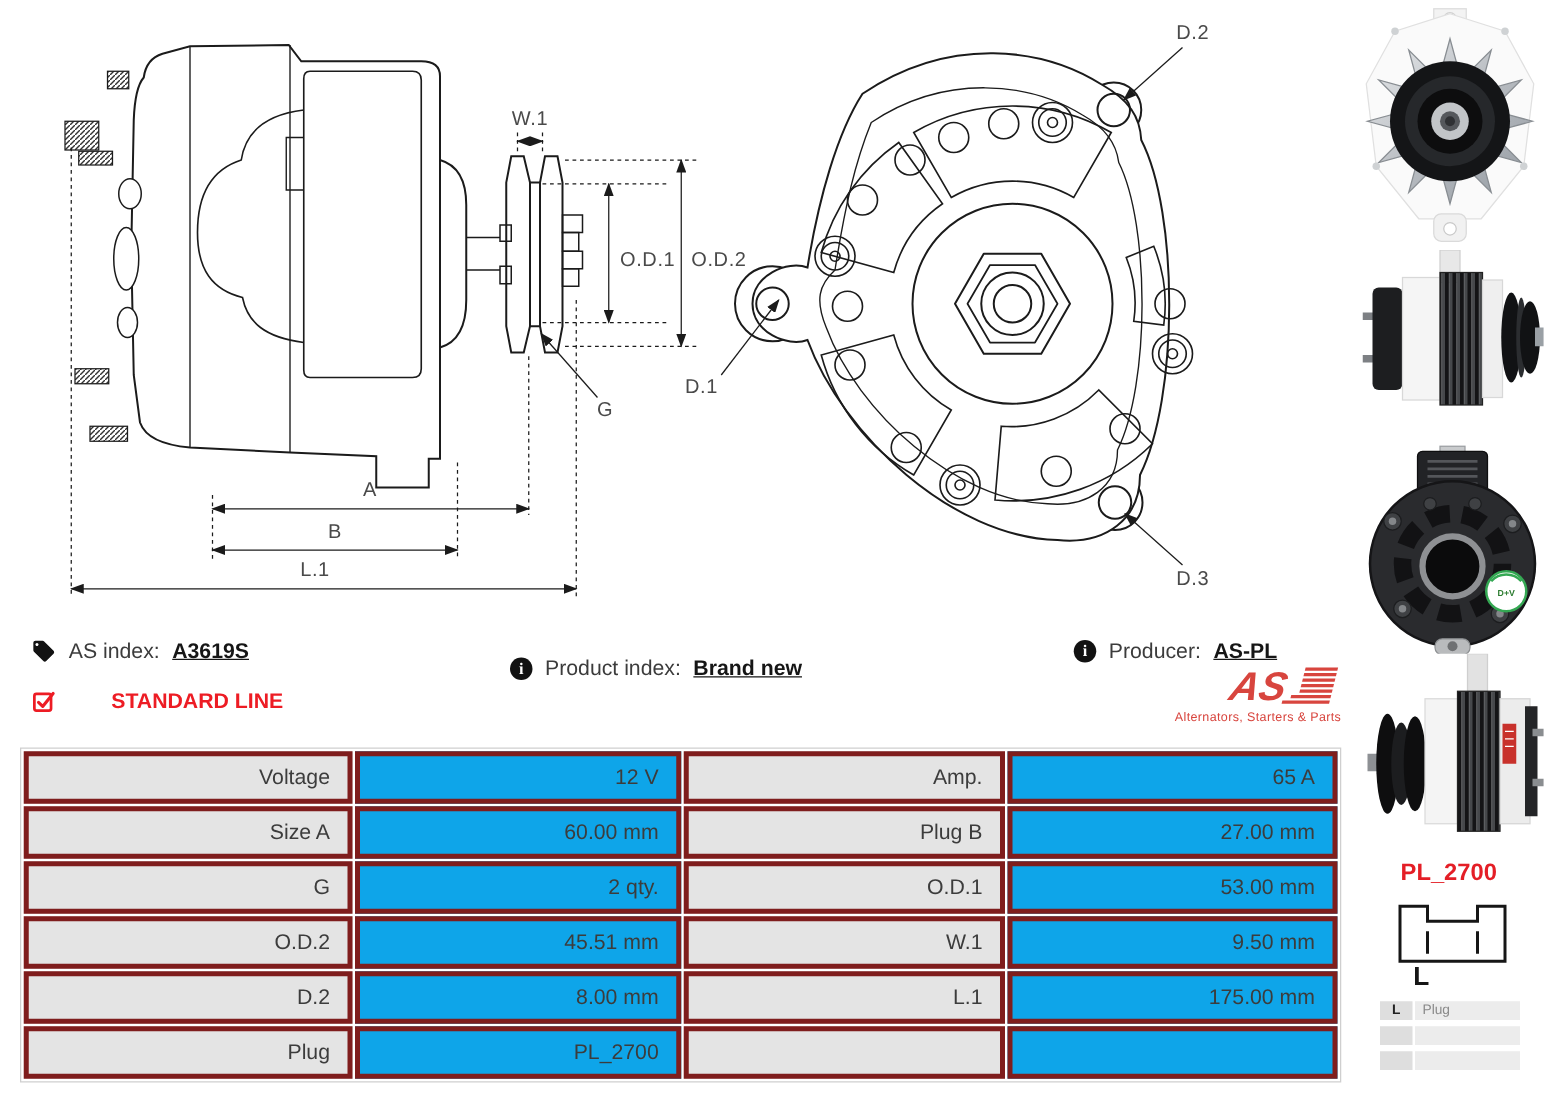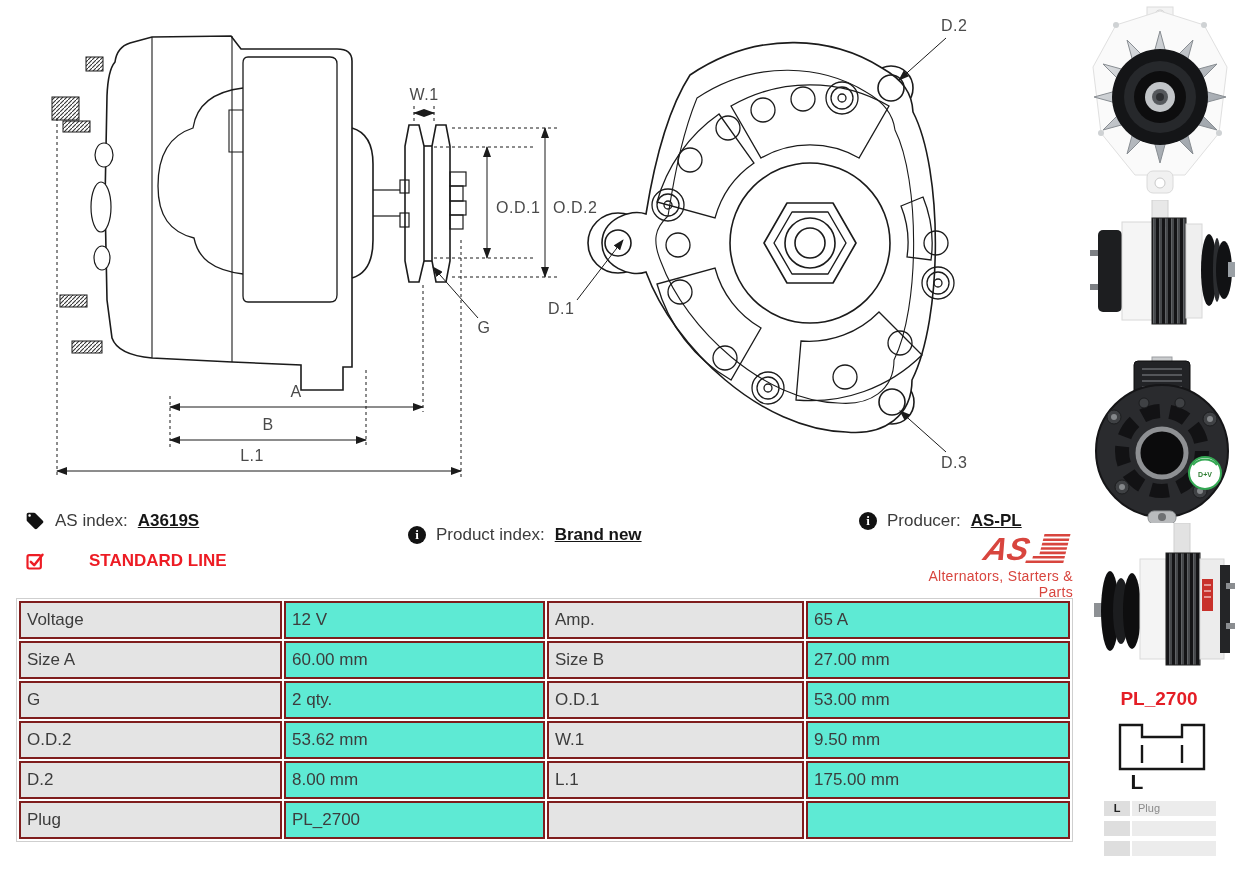--- a/index.html
+++ b/index.html
@@ -13,29 +13,29 @@
 
   
   .info-row{display:flex;align-items:center;gap:10px;height:26px;font-size:17px;color:#3c3c3c;white-space:nowrap;}
   .info-row b{color:#161616;text-decoration:underline;}
   .info-icon{display:inline-flex;align-items:center;justify-content:center;width:18px;height:18px;
              border-radius:50%;background:#121212;color:#fff;font-weight:bold;font-size:13px;
              font-family:"Liberation Serif",serif;flex:0 0 18px;}
   .info-icon::before{content:"i";}
   .red{color:#ed1c24 !important;font-weight:bold;}
   .aspl-logo{position:absolute;left:905px;top:532px;width:168px;text-align:right;}
-  .aspl-tagline{font-size:14px;color:#d8453e;letter-spacing:.3px;margin-top:-2px;}
+  .aspl-tagline{font-size:10px;color:#d8453e;letter-spacing:.3px;margin-top:-2px;}
 
   
   table.spec{position:absolute;left:16px;top:598px;width:1057px;table-layout:fixed;
              border-collapse:separate;border-spacing:2px;background:#fff;
              border:1px solid #cfcfcf;font-size:17px;color:#3c3c3c;}
-  table.spec td{height:34px;border:2px solid #7f1d1d;text-align:left;padding:0 14px 0 6px;overflow:hidden;}
+  table.spec td{height:34px;border:4px solid #7f1d1d;text-align:right;padding:0 14px 0 6px;overflow:hidden;}
   table.spec td.lbl{background:#e4e4e4;}
-  table.spec td.val{background:#5eead4;}
+  table.spec td.val{background:#0ea5e9;}
 
   
   .photo{background:#fff;}
   .plug-name{left:1104px;top:688px;width:110px;text-align:center;font-size:19px;font-weight:bold;color:#e41e26;}
   .plug-pin-label{left:1122px;top:770px;width:30px;text-align:center;font-size:21px;font-weight:bold;color:#161616;}
   .mini-table{left:1104px;top:801px;width:112px;font-size:11px;}
   .mini-row{display:flex;gap:2px;margin-bottom:5px;height:15px;line-height:15px;}
   .mini-code{width:26px;background:#dedede;text-align:center;font-weight:bold;color:#222;}
   .mini-desc{flex:1;background:#ececec;color:#8a8a8a;padding-left:6px;}
 </style>
@@ -252,32 +252,32 @@
     <tbody>
       <tr>
         <td class="lbl">Voltage</td>
         <td class="val">12 V</td>
         <td class="lbl">Amp.</td>
         <td class="val">65 A</td>
       </tr>
       <tr>
         <td class="lbl">Size A</td>
         <td class="val">60.00 mm</td>
-        <td class="lbl">Size B</td>
+        <td class="lbl">Plug B</td>
         <td class="val">27.00 mm</td>
       </tr>
       <tr>
         <td class="lbl">G</td>
         <td class="val">2 qty.</td>
         <td class="lbl">O.D.1</td>
         <td class="val">53.00 mm</td>
       </tr>
       <tr>
         <td class="lbl">O.D.2</td>
-        <td class="val">53.62 mm</td>
+        <td class="val">45.51 mm</td>
         <td class="lbl">W.1</td>
         <td class="val">9.50 mm</td>
       </tr>
       <tr>
         <td class="lbl">D.2</td>
         <td class="val">8.00 mm</td>
         <td class="lbl">L.1</td>
         <td class="val">175.00 mm</td>
       </tr>
       <tr>

